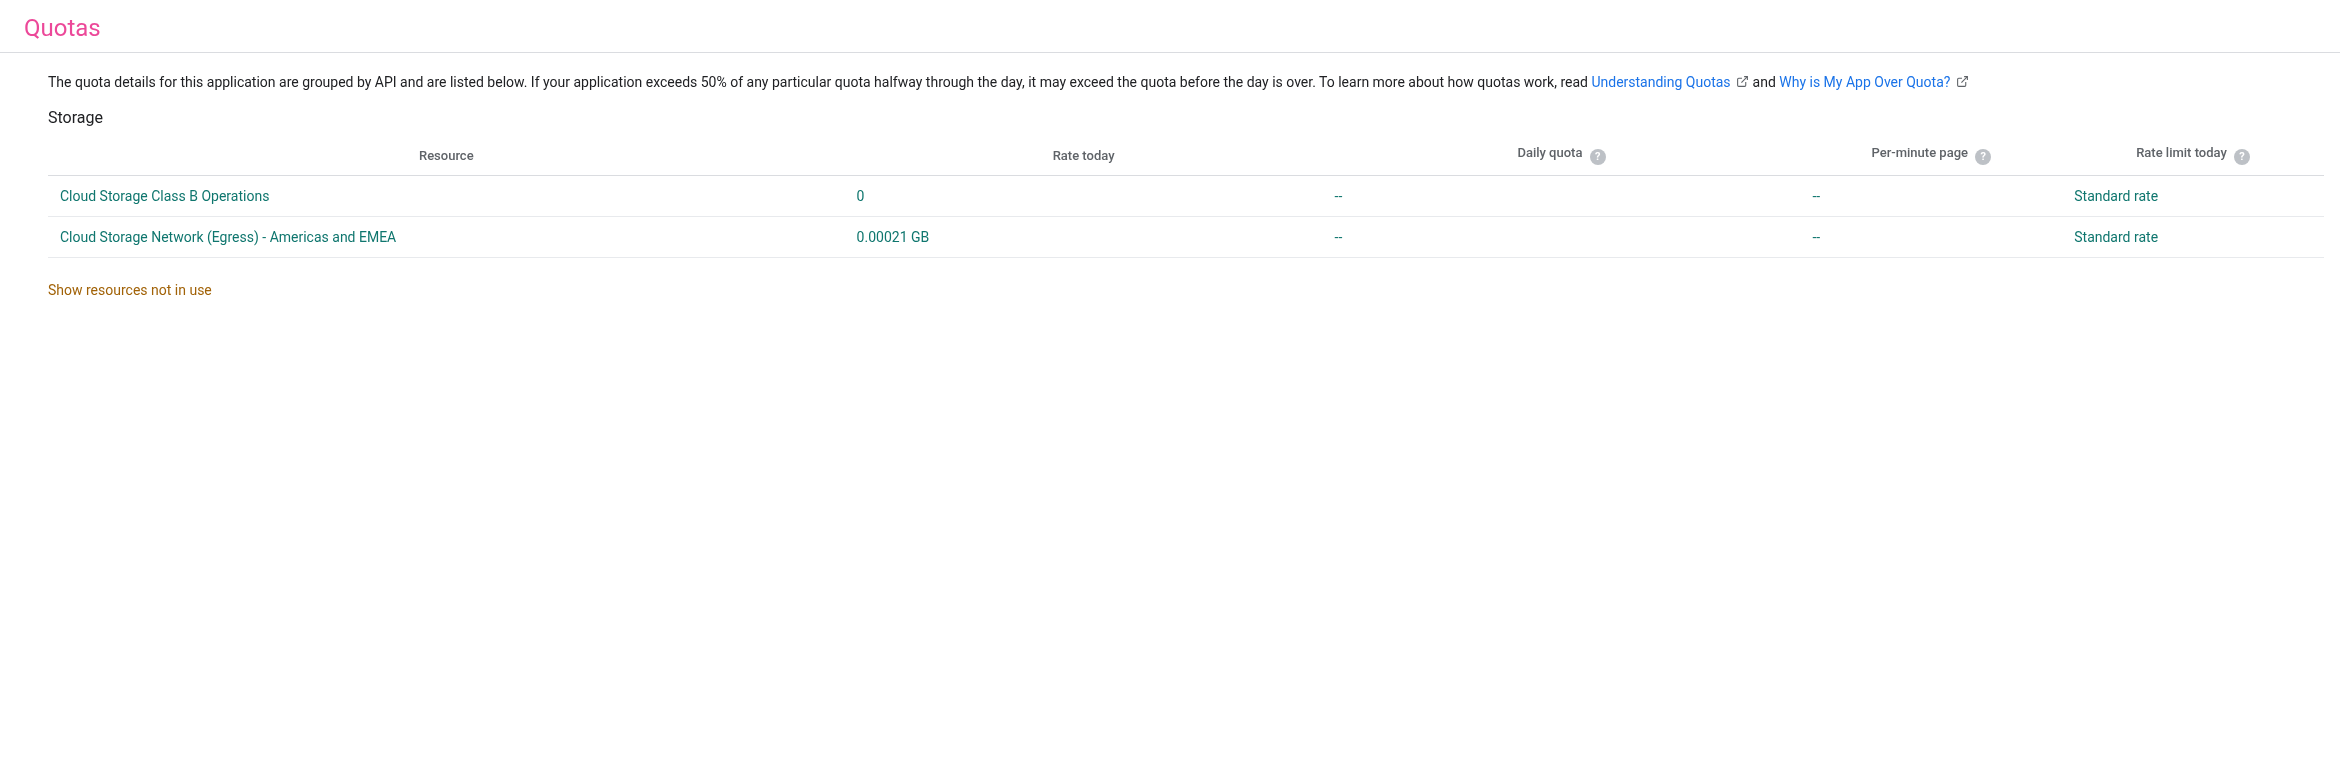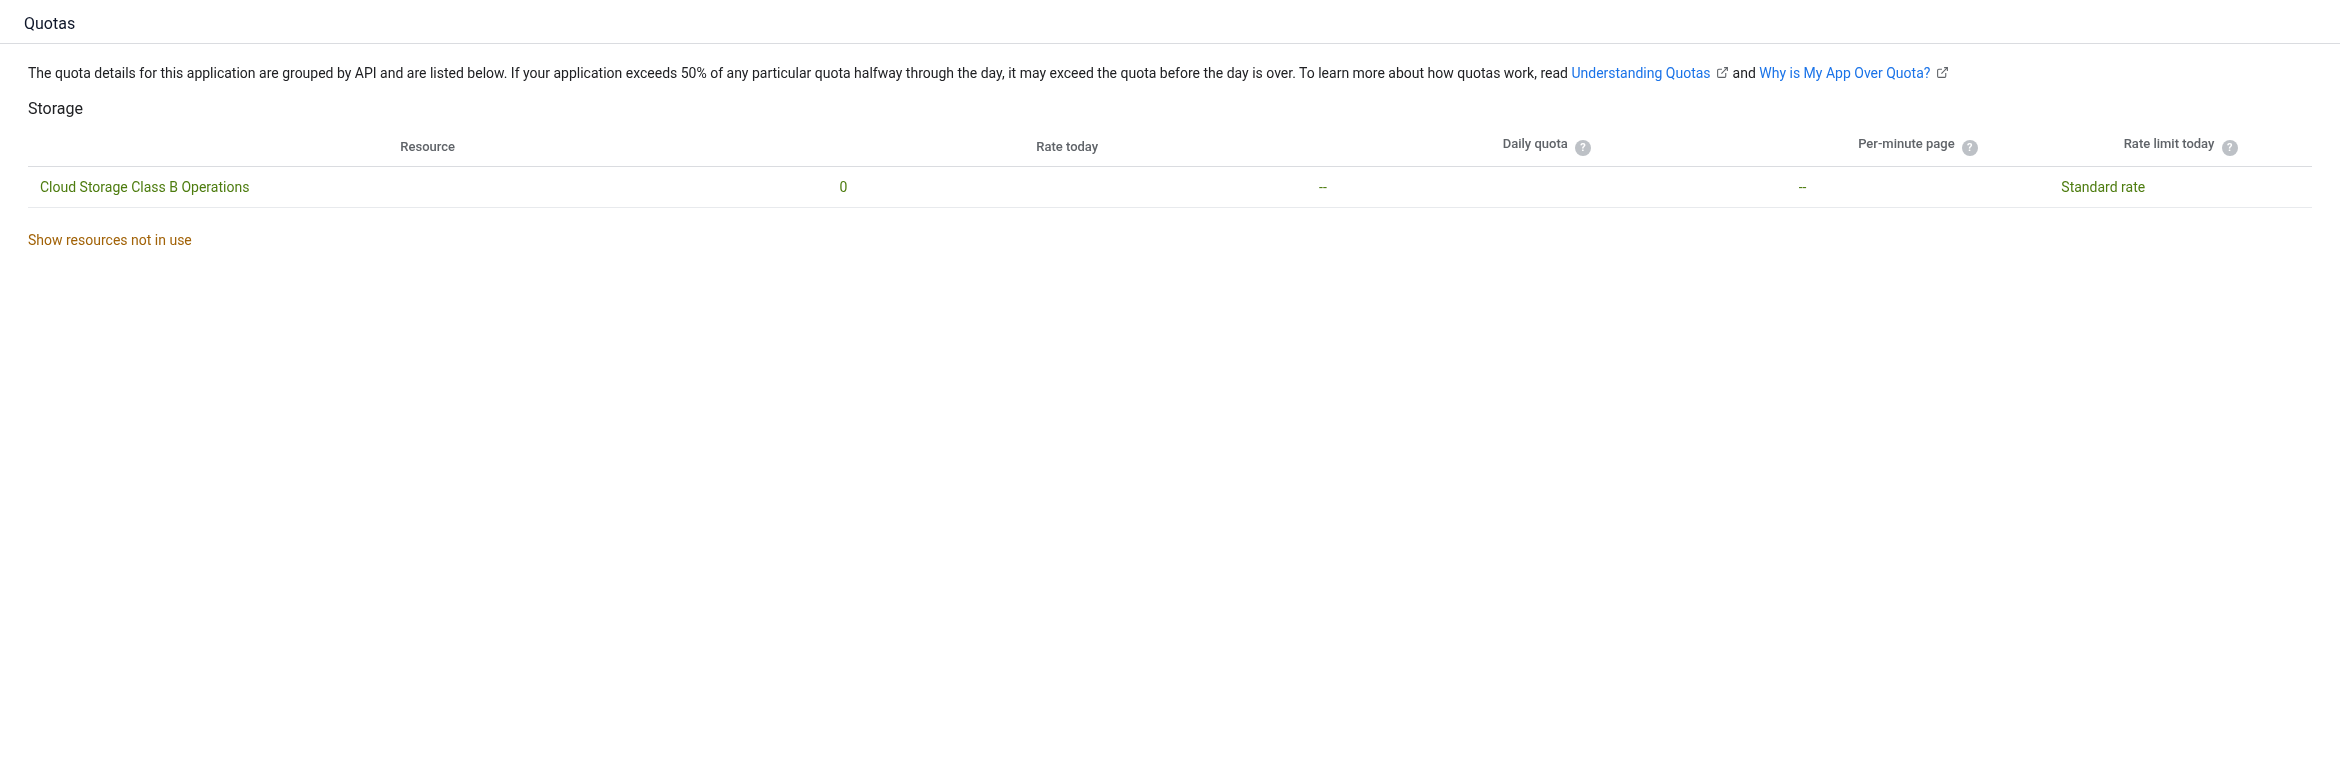--- a/index.html
+++ b/index.html
@@ -11,27 +11,28 @@
       font-family: Roboto, "Helvetica Neue", Arial, sans-serif;
       color: #202124;
       background: #ffffff;
       font-size: 14px;
     }
     .header-bar {
       padding: 14px 24px 10px 24px;
       border-bottom: 1px solid #dadce0;
     }
     .page-title {
-      font-size: 16px;
+      font-size: 24px;
       font-weight: 400;
-      color: #0f172a;
+      color: #ec4899;
       letter-spacing: 0;
     }
     .content {
-      padding: 18px 28px;
+      padding: 18px 16px;
+      margin-left: 32px;
     }
     .intro {
       font-size: 14px;
       line-height: 1.6;
       color: #202124;
       max-width: 100%;
     }
     .intro p {
       margin-bottom: 8px;
     }
@@ -71,21 +72,21 @@
       text-align: center;
       font-size: 13px;
       font-weight: 500;
       color: #5f6368;
       padding: 10px 12px;
       border-bottom: 1px solid #dadce0;
       white-space: nowrap;
     }
     table.quota td {
       font-size: 14px;
-      color: #4d7c0f;
+      color: #0f766e;
       padding: 12px 12px;
       border-bottom: 1px solid #e8eaed;
       white-space: nowrap;
       overflow: hidden;
       text-overflow: ellipsis;
     }
     .help-icon {
       display: inline-flex;
       align-items: center;
       justify-content: center;
@@ -173,18 +174,25 @@
       </tr>
     </thead>
     <tbody>
       <tr>
         <td>Cloud Storage Class B Operations</td>
         <td>0</td>
         <td>--</td>
         <td>--</td>
         <td>Standard rate</td>
       </tr>
+      <tr>
+        <td>Cloud Storage Network (Egress) - Americas and EMEA</td>
+        <td>0.00021 GB</td>
+        <td>--</td>
+        <td>--</td>
+        <td>Standard rate</td>
+      </tr>
     </tbody>
   </table>
 
   <a class="show-link">Show resources not in use</a>
 
 </div>
 
 </body></html>

